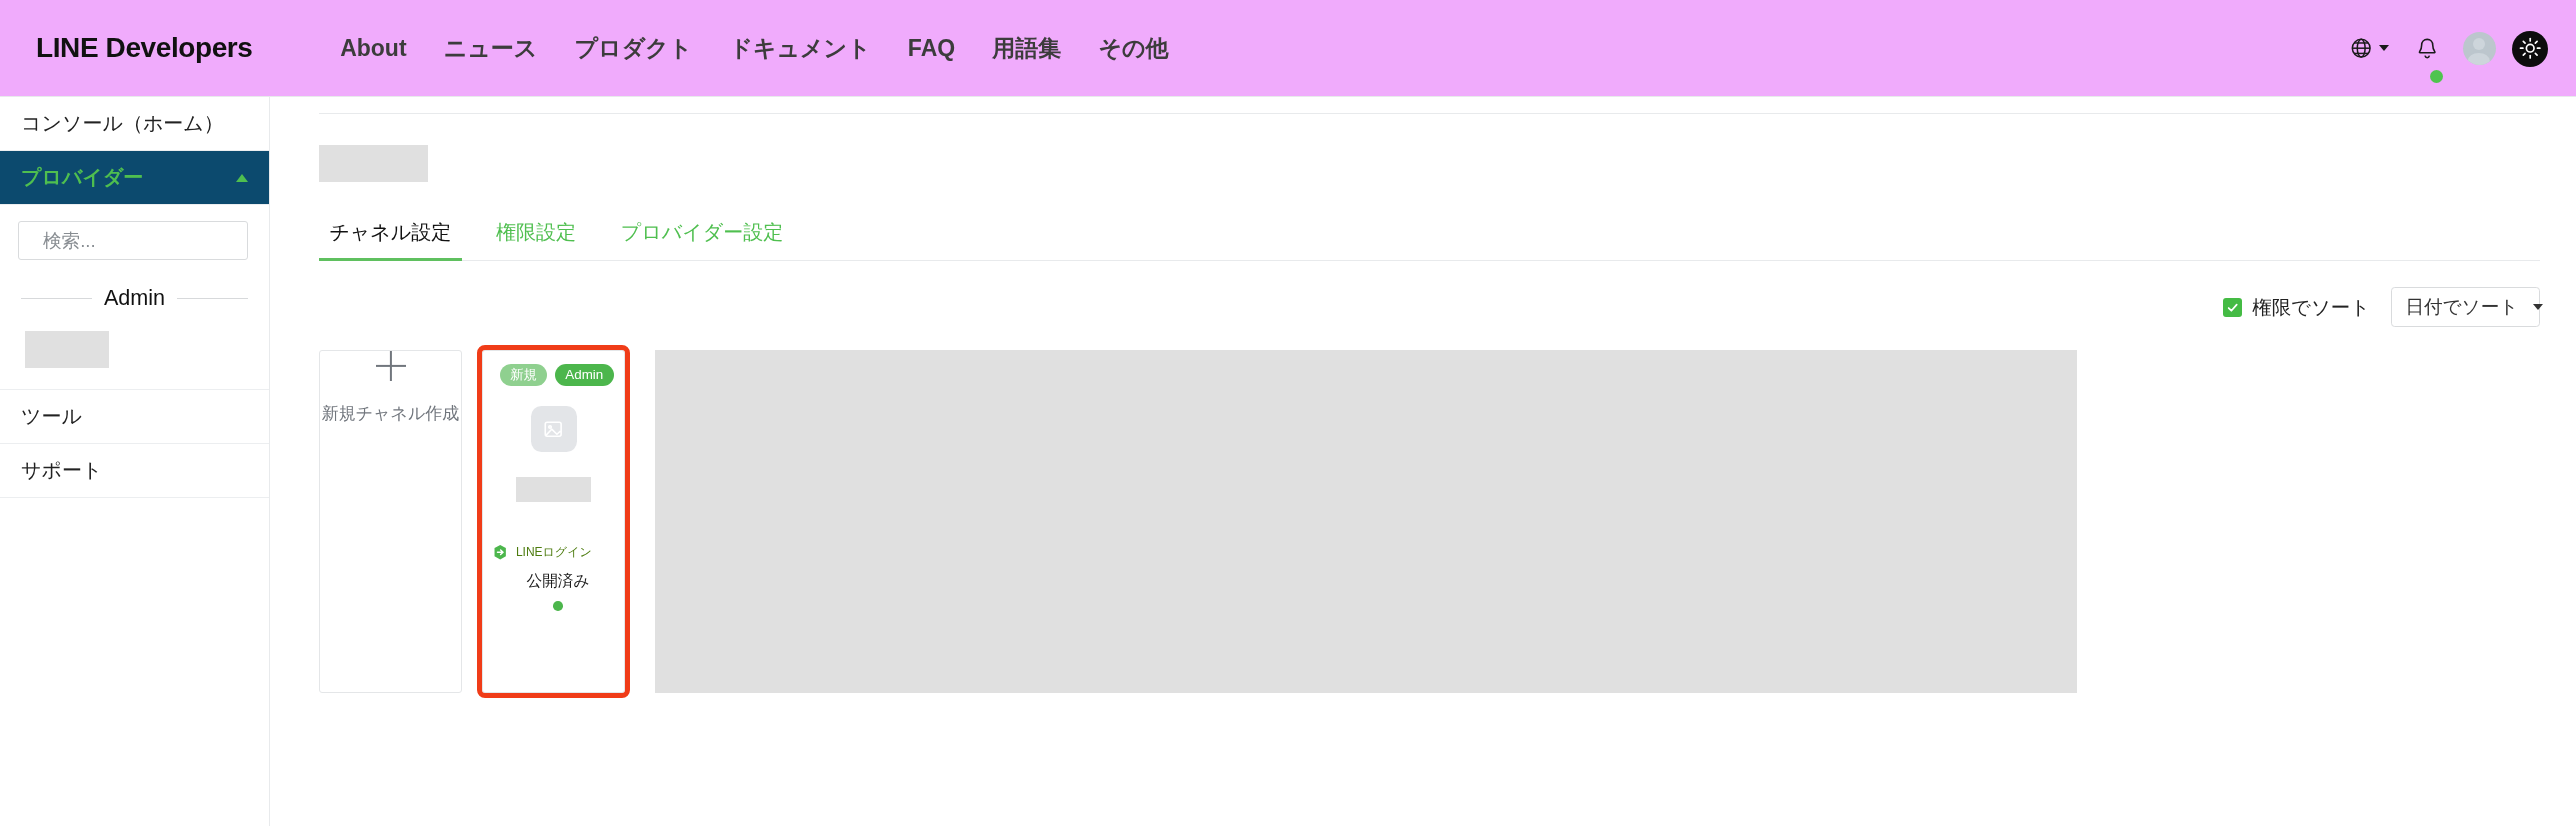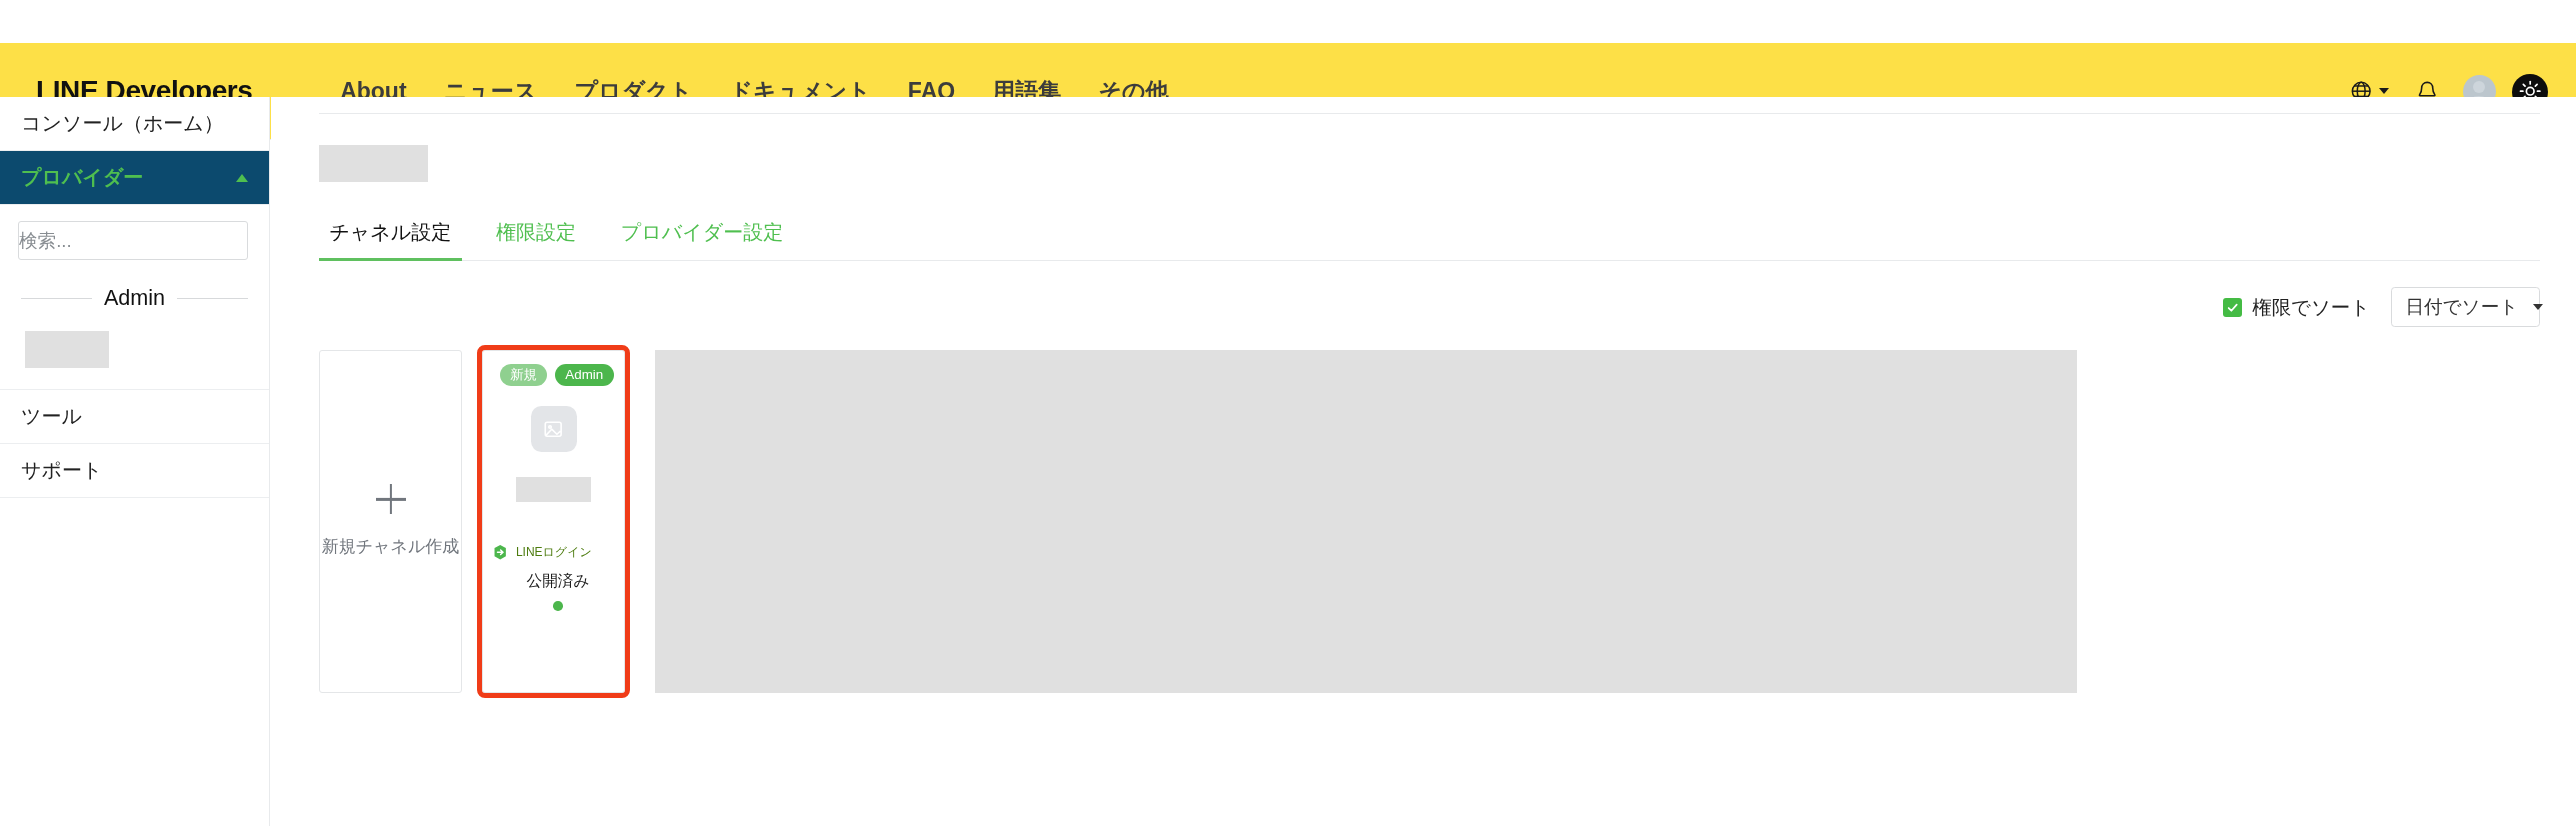--- a/index.html
+++ b/index.html
@@ -12,25 +12,24 @@
     color: #111111;
     overflow: hidden;
   }
 
   
   .header {
     position: absolute;
     top: 0; left: 0;
     width: 2576px;
     height: 97px;
-    background: #fde047;
+    background: #f0abfc;
     border-bottom: 0.7px solid #e8eaec;
     display: flex;
     align-items: center;
-    margin-top: 43px;
   }
   .brand {
     margin-left: 36px;
     font-size: 28px;
     font-weight: bold;
     letter-spacing: -0.4px;
     color: #111111;
     white-space: nowrap;
   }
   .nav {
@@ -159,21 +158,21 @@
   }
   .provider-body {
     padding: 16.4px 18px 21px 18px;
     border-bottom: 0.7px solid #eceef0;
   }
   .search-input {
     width: 230px;
     height: 39px;
     border: 0.7px solid #d9dbdd;
     border-radius: 3px;
-    padding: 0 0;
+    padding: 0 24px;
     font-size: 18.6px;
     font-family: inherit;
     color: #222;
     background: #fff;
     outline: none;
   }
   .search-input::placeholder { color: #888d92; }
   .admin-divider {
     display: flex;
     align-items: center;
@@ -329,21 +328,20 @@
     border: 0.7px solid #e4e6e8;
     border-radius: 3px;
     background: #ffffff;
     position: relative;
     flex: none;
   }
   .card.new-channel {
     display: flex;
     flex-direction: column;
     align-items: center;
-    justify-content: center;
     cursor: pointer;
   }
   .plus-icon {
     width: 30px; height: 30px;
     position: relative;
     margin-bottom: 21px;
   }
   .plus-icon::before, .plus-icon::after {
     content: "";
     position: absolute;

